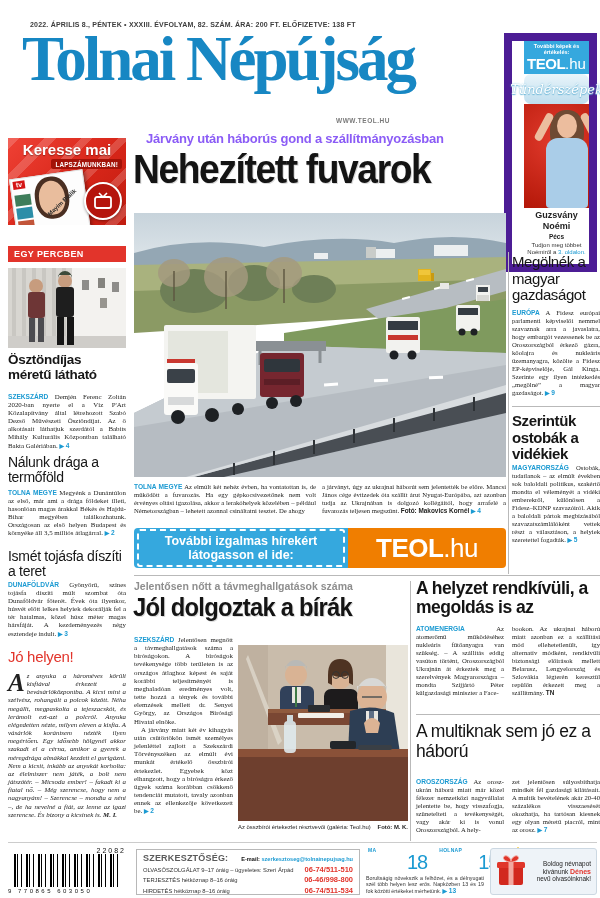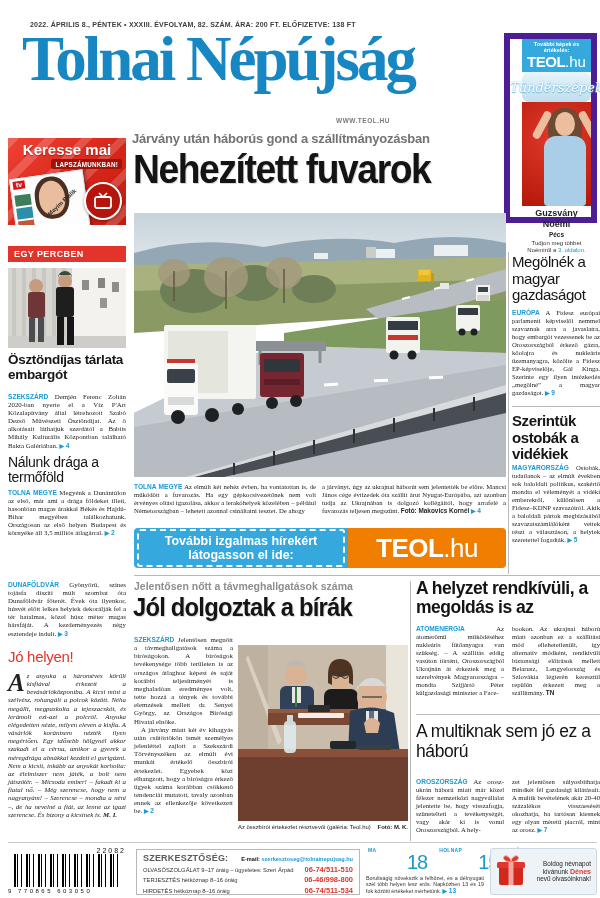--- a/index.html
+++ b/index.html
@@ -5,21 +5,21 @@
   html,body{margin:0;padding:0;background:#fff;}
   .page{position:relative;width:600px;height:898px;background:#fff;overflow:hidden;
         font-family:"Liberation Sans",sans-serif;color:#1d1d1b;}
   .abs{position:absolute;}
   
   .topline{left:30px;top:21px;font-size:7px;font-weight:bold;color:#3c3c3c;letter-spacing:.2px;}
   .masthead{left:22px;top:28px;width:480px;font-family:"Liberation Serif",serif;font-weight:bold;
             font-size:63px;line-height:1;color:#1787c3;letter-spacing:-3px;white-space:nowrap;}
   .siteurl{left:336px;top:117px;font-size:6.5px;font-weight:bold;color:#7a7a7a;letter-spacing:.5px;}
   
-  .promo{left:504px;top:33px;width:93px;height:190px;border:6px solid #4c1d95;box-sizing:border-box;background:#fff;padding-left:12px;}
+  .promo{left:504px;top:33px;width:93px;height:239px;border:8px solid #4c1d95;box-sizing:border-box;background:#fff;padding-left:12px;}
   .promo-head{background:#35a8de;color:#fff;text-align:center;padding:2px 0 1px;}
   .promo-head .sm{font-size:5.5px;font-weight:bold;display:block;}
   .promo-head .brand{font-size:15px;line-height:15px;}
   .promo-head .brand b{font-weight:900;letter-spacing:-.5px;}
   .promo-script{height:30px;background:linear-gradient(#e8f4fa,#bfdeee);display:flex;align-items:center;justify-content:center;
       font-family:"DejaVu Serif",serif;font-style:italic;font-size:13px;color:#fff;text-shadow:0 0 2px #6db7d8,0 1px 1px #6db7d8;border-radius:7px;}
   .promo-photo{position:relative;height:104px;background:radial-gradient(circle at 50% 35%,#e23b2d,#b31708);overflow:hidden;}
   .pp-hair{position:absolute;left:26px;top:6px;width:34px;height:44px;border-radius:45%;background:#6e4a33;}
   .pp-face{position:absolute;left:33px;top:10px;width:20px;height:24px;border-radius:50%;background:#ecbd9e;}
   .pp-arm{position:absolute;width:8px;height:30px;background:#ecbd9e;border-radius:4px;}
@@ -62,21 +62,21 @@
   .essay{left:8px;top:672px;width:118px;font-family:"Liberation Serif",serif;font-style:italic;
      font-size:6.9px;line-height:8.15px;text-align:justify;color:#222;}
   .dropcap{float:left;font-size:25px;line-height:22px;font-weight:bold;padding-right:2px;font-style:italic;}
   .sig{font-weight:bold;font-style:italic;}
   .barcode-wrap{left:8px;top:845px;width:120px;height:50px;}
   .bc-top{position:absolute;right:2px;top:2px;font-size:7px;letter-spacing:2px;color:#111;}
   .bc-bars{position:absolute;left:6px;top:9px;width:108px;height:33px;
      background:repeating-linear-gradient(90deg,#000 0 2px,#fff 2px 3px,#000 3px 4px,#fff 4px 7px,#000 7px 8px,#fff 8px 12px);}
   .bc-num{position:absolute;left:0;top:43px;width:120px;font-size:6px;letter-spacing:2.5px;color:#111;}
   
-  .lead-sub{left:132px;top:131px;font-size:13px;font-weight:bold;color:#737373;letter-spacing:-.2px;}
+  .lead-sub{left:146px;top:131px;font-size:13px;font-weight:bold;color:#8b5cf6;letter-spacing:-.2px;}
   .lead-title{left:133px;top:147px;font-size:40px;font-weight:900;color:#141414;letter-spacing:-1.5px;
      transform:scaleX(.93);transform-origin:left;white-space:nowrap;text-shadow:1px 1px 0 #d9d9d9;}
   .lead-photo{left:134px;top:213px;width:372px;height:264px;}
   .cap{font-family:"Liberation Serif",serif;font-size:6.7px;line-height:8px;text-align:justify;color:#1d1d1b;}
   .cap1{left:134px;top:483px;width:182px;} .cap2{left:322px;top:483px;width:184px;}
   .credit{font-family:"Liberation Sans",sans-serif;font-weight:bold;font-size:6.4px;}
   .teol-banner{left:134px;top:528px;width:372px;height:40px;display:flex;}
   .tb-blue{width:214px;background:#35a8de;border-radius:4px 0 0 4px;display:flex;align-items:center;justify-content:center;box-sizing:border-box;padding:3px;}
   .tb-blue-in{width:100%;height:100%;border:2px dashed #fff;border-radius:3px;display:flex;align-items:center;justify-content:center;
      color:#fff;font-weight:bold;font-size:12.5px;line-height:1.15;text-align:center;}
@@ -202,26 +202,27 @@
       <g>
           <circle cx="57" cy="13" r="7" fill="#c79c7e"></circle>
           <path d="M50 10 a7 7 0 0 1 14 0 l0 -3 -14 0 z" fill="#3c4a3a"></path>
           <rect x="48" y="19" width="18" height="30" rx="3" fill="#1e1e1e"></rect>
           <rect x="49" y="49" width="7" height="28" fill="#161616"></rect>
           <rect x="59" y="49" width="7" height="28" fill="#161616"></rect>
         </g>
     </svg>
   </div>
 
-  <div class="abs lc-head-b">Ösztöndíjas tárlata embargót</div>
+  <div class="abs lc-head-b">Ösztöndíjas méretű látható</div>
   <div class="abs lc-body b1"><span class="tag">SZEKSZÁRD</span> <span>Demjén Ferenc Zoltán 2020-ban nyerte el a Víz P'Art Közalapítvány által létrehozott Szabó Dezső Művészeti Ösztöndíjat. Az ő alkotásait láthatjuk szerdától a Babits Mihály Kulturális Központban található Bakta Galériában.</span> <span class="pageref">4</span></div>
 
   <div class="abs lc-head-l">Nálunk drága a termőföld</div>
   <div class="abs lc-body b2"><span class="tag">TOLNA MEGYE</span> <span>Megyénk a Dunántúlon az első, már ami a drága földeket illeti, hasonlóan magas árakkal Békés és Hajdú-Bihar megyében találkozhatunk. Országosan az első helyen Budapest és környéke áll 3,5 milliós átlagárral.</span> <span class="pageref">2</span></div>
 
+  <div class="abs lc-head-l2">Ismét tojásfa díszíti a teret</div>
   <div class="abs lc-body b3"><span class="tag">DUNAFÖLDVÁR</span> <span>Gyönyörű, színes tojásfa díszíti múlt szombat óta Dunaföldvár főterét. Évek óta ilyenkor, húsvét előtt lelkes helyiek dekorálják fel a tér hatalmas, közel húsz méter magas hársfáját. A kezdeményezés négy esztendeje indult.</span> <span class="pageref">3</span></div>
 
   <div class="abs greet-title">Jó helyen!</div>
   <div class="abs essay"><span class="dropcap">A</span><span>z anyuka a hároméves körüli kisfiával érkezett a bevásárlóközpontba. A kicsi mint a szélvész, rohangált a polcok között. Néha megállt, megpaskolta a tejeszacskót, és lerámolt ezt-azt a polcról. Anyuka elégedetten nézte, milyen eleven a kisfia. A vásárlók korántsem nézték ilyen megértően. Egy idősebb hölgynél akkor szakadt el a cérna, amikor a gyerek a méregdrága almákkal kezdett el gurigázni. Nem a kicsit, inkább az anyukát korholta: az élelmiszer nem játék, a bolt nem játszótér. – Micsoda ember! – fakadt ki a fiatal nő. – Még szerencse, hogy nem a nagyanyám! – Szerencse – mondta a néni –, de ha nevelné a fiát, az lenne az igazi szerencse. És bizony a kicsinek is.</span> <b class="sig">M. I.</b></div>
 
   <div class="abs barcode-wrap">
     <div class="bc-top">22082</div>
     <div class="bc-bars"></div>
     <div class="bc-num">9 770865 603050</div>
   </div>

